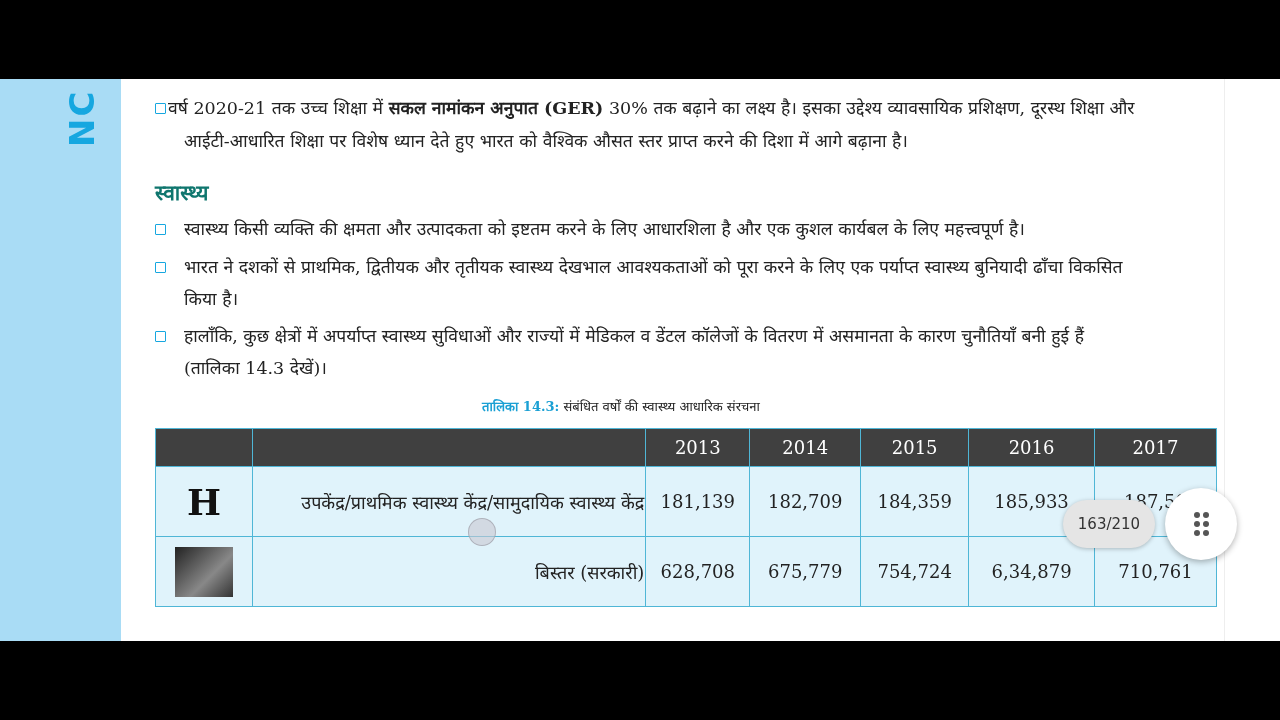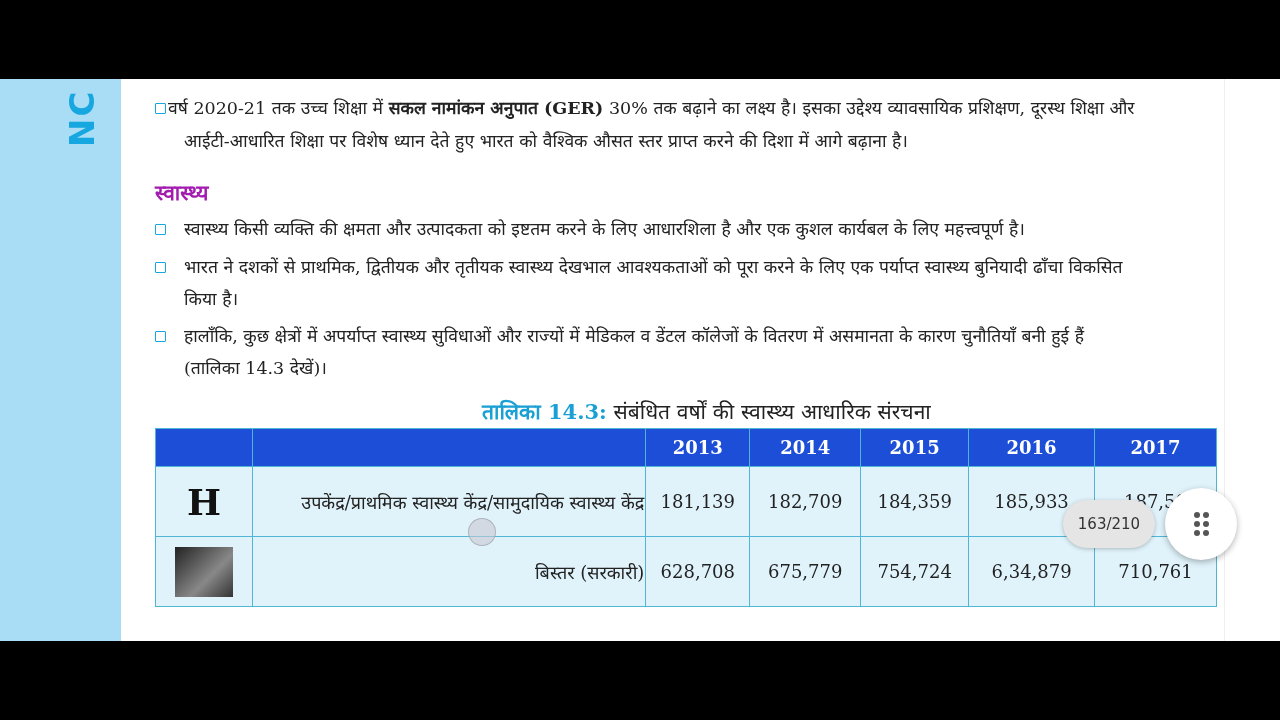--- a/index.html
+++ b/index.html
@@ -8,25 +8,25 @@
   .viewer { position:absolute; left:0; top:79px; width:1280px; height:562px; background:#fff; overflow:hidden; }
   .page-strip { position:absolute; left:0; top:0; width:121px; height:562px; background:#a9dcf5; }
   .page-right { position:absolute; left:1225px; top:0; width:55px; height:562px; background:#fff; }
   .page-right-edge { position:absolute; left:1224px; top:0; width:1px; height:562px; background:#eee; }
   .brand { position:absolute; left:72px; top:18px; width:40px; height:60px; color:#16a7e0;
            font-family:"DejaVu Sans", sans-serif; font-weight:bold; font-size:34px;
            transform:rotate(-90deg); transform-origin:center; letter-spacing:2px; line-height:40px; text-align:center;}
   .content { position:absolute; left:155px; top:0; width:1062px; color:#222; font-size:17.5px; }
   .bullet { position:absolute; width:9px; height:9px; border:1.5px solid #16a7e0; border-radius:1px; }
   .line { position:absolute; white-space:nowrap; }
-  .heading { position:absolute; font-weight:bold; font-size:21px; color:#a21caf; }
-  .caption { position:absolute; left:327px; top:318px; font-size:21px; white-space:nowrap; }
+  .heading { position:absolute; font-weight:bold; font-size:21px; color:#0f766e; }
+  .caption { position:absolute; left:327px; top:318px; font-size:13px; white-space:nowrap; }
   .caption .lbl { color:#1aa0d4; font-weight:bold; }
   table.t { position:absolute; left:0; top:349px; border-collapse:collapse; width:1062px; }
-  table.t th { background:#1d4ed8; color:#fff; font-weight:bold; font-size:18px; height:35px;
+  table.t th { background:#404040; color:#fff; font-weight:normal; font-size:18px; height:35px;
                border:1px solid #4fb6d6; }
   table.t td { background:#e0f3fb; border:1px solid #4fb6d6; font-size:18px; color:#222; text-align:center; }
   table.t td.lbl { text-align:right; padding-left:10px; }
   .h-icon { font-weight:bold; font-size:36px; color:#111; }
   .page-pill { position:absolute; left:1063px; top:500px; width:92px; height:48px; background:#e5e5e5; border-radius:24px;
                box-shadow:0 1px 4px rgba(0,0,0,0.25); font-family:"DejaVu Sans", sans-serif; font-size:15px; color:#333;
                display:flex; align-items:center; justify-content:center; }
   .fab { position:absolute; left:1165px; top:488px; width:72px; height:72px; background:#fff; border-radius:50%;
          box-shadow:0 2px 6px rgba(0,0,0,0.3); display:flex; align-items:center; justify-content:center; }
   .dots { display:grid; grid-template-columns:6px 6px; gap:3px; }

